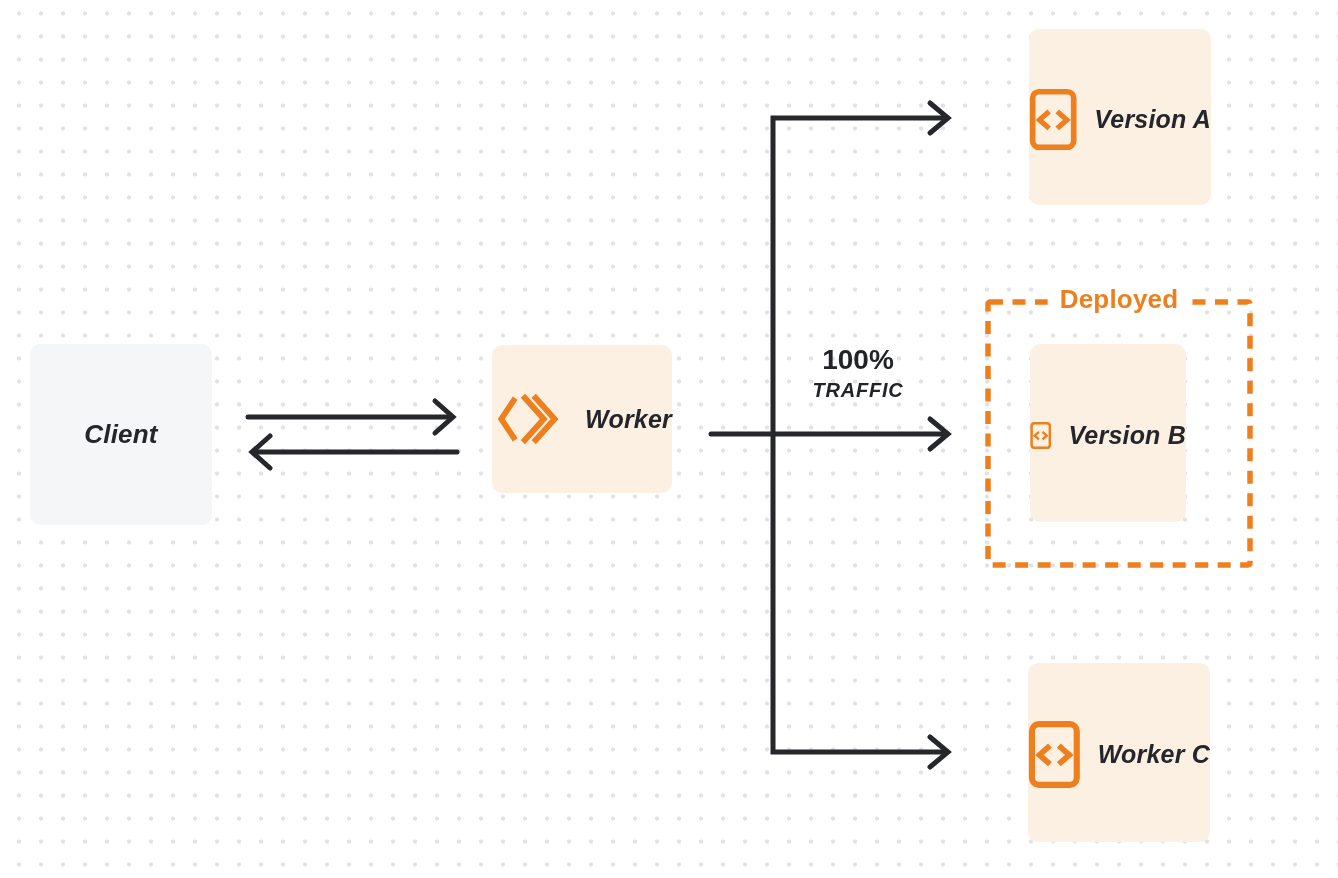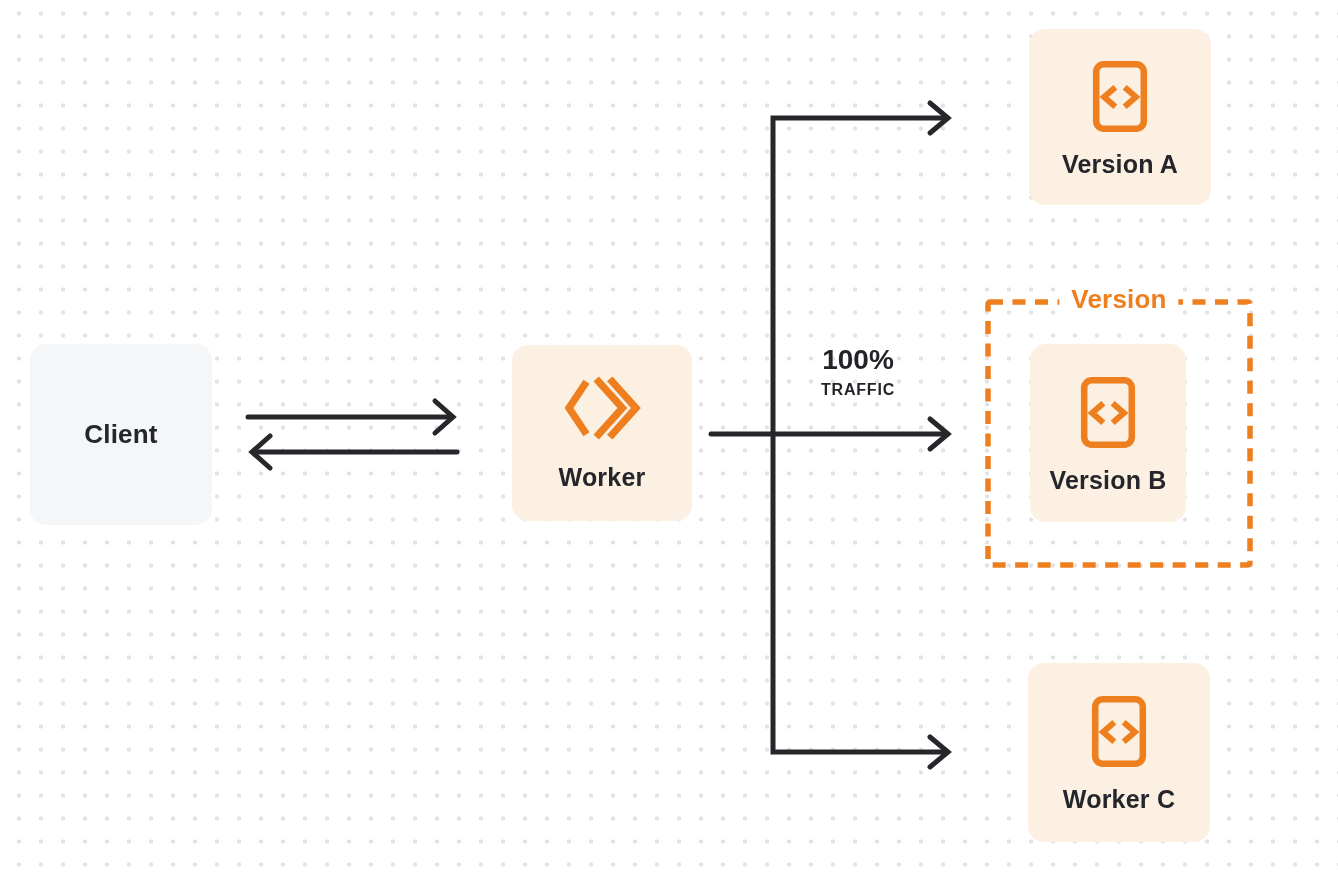--- a/index.html
+++ b/index.html
@@ -16,40 +16,41 @@
     background-size: 22px 23px;
     background-position: 8px 2px;
   }
   .connectors {
     position: absolute; left: 0; top: 0;
     width: 1338px; height: 878px;
     pointer-events: none;
   }
   .node {
     position: absolute;
-    border-radius: 16px;
+    border-radius: 10px;
     display: flex;
-    flex-direction: column;
+    flex-direction: row;
     align-items: center;
     justify-content: center;
+    font-style: italic;
   }
   .node-label {
     font-weight: 700;
     font-size: 25px;
     color: #24262b;
     letter-spacing: 0.2px;
     white-space: nowrap;
   }
   .gray  { background: #f5f6f7; }
   .cream { background: #fcf0e2; }
 
   .client  { left: 30px;  top: 344px; width: 182px; height: 181px; text-align: right; }
   .client .node-label { font-size: 26px; }
 
-  .worker  { left: 492px; top: 345px; width: 180px; height: 176px; gap: 22px; margin-left: 20px; }
+  .worker  { left: 492px; top: 345px; width: 180px; height: 148px; gap: 22px; }
 
   .version { width: 182px; height: 178px; gap: 17px; padding-top: 4px; box-sizing: border-box; }
   .version-a { left: 1029px; top: 29px;  height: 176px; }
   .version-c { left: 1028px; top: 663px; height: 179px; }
 
   .deployed-box {
     position: absolute;
     left: 985px; top: 299px;
     width: 268px; height: 269px;
   }
@@ -74,21 +75,21 @@
   }
   .traffic {
     position: absolute;
     left: 783px; top: 346px;
     width: 150px;
     text-align: center;
     color: #222428;
     font-weight: 700;
   }
   .traffic-line1 { font-size: 28px; line-height: 28px; }
-  .traffic-line2 { font-size: 16px; line-height: 32px; letter-spacing: 0.8px; }
+  .traffic-line2 { font-size: 20px; line-height: 32px; letter-spacing: 0.8px; font-style: italic; }
 </style>
 </head>
 <body>
 
 <div class="canvas">
 
   <svg class="connectors" viewBox="0 0 1338 878" fill="none" stroke="#26272b" stroke-width="5">
 
     <path stroke-linecap="round" d="M248 417 H451"></path>
     <path stroke-linecap="round" stroke-linejoin="miter" d="M435 401 L453 417 L435 433"></path>
@@ -129,21 +130,21 @@
       <polyline points="25,29 13,39.5 25,50" stroke-width="6.5"></polyline>
       <polyline points="35,29 47,39.5 35,50" stroke-width="6.5"></polyline>
     </svg>
     <span class="node-label">Version A</span>
   </div>
 
   <div class="deployed-box">
     <svg class="dashed-svg" width="268" height="269" viewBox="0 0 268 269" fill="none" stroke="#ee7f1f">
       <rect x="3" y="3" width="262" height="263" rx="2" stroke-width="5.5" stroke-dasharray="13 9.5"></rect>
     </svg>
-    <span class="deployed-label">Version</span>
+    <span class="deployed-label">Deployed</span>
 
     <div class="node cream version version-b">
       <svg width="56" height="73" viewBox="0 0 60 78" fill="none" stroke="#ee7f1f">
         <rect x="4.5" y="4.5" width="51" height="69" rx="8" stroke-width="7"></rect>
         <polyline points="25,29 13,39.5 25,50" stroke-width="6.5"></polyline>
         <polyline points="35,29 47,39.5 35,50" stroke-width="6.5"></polyline>
       </svg>
       <span class="node-label">Version B</span>
     </div>
   </div>

